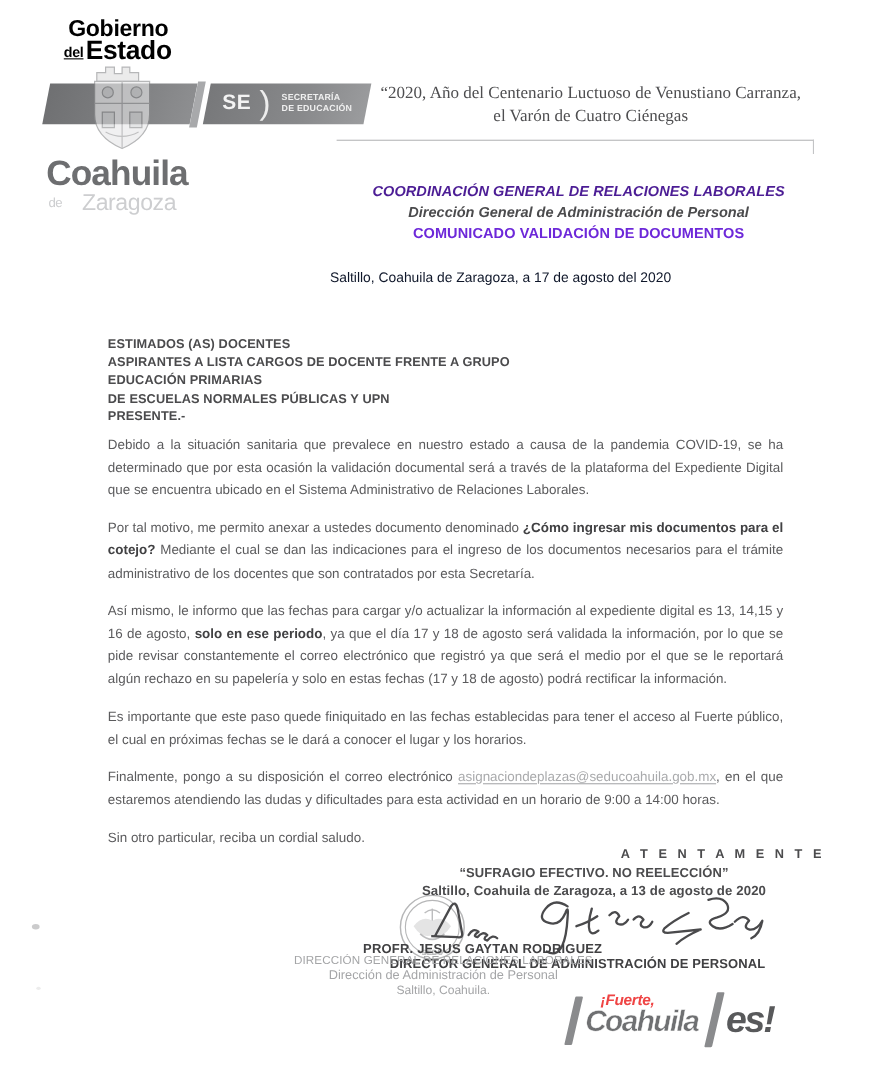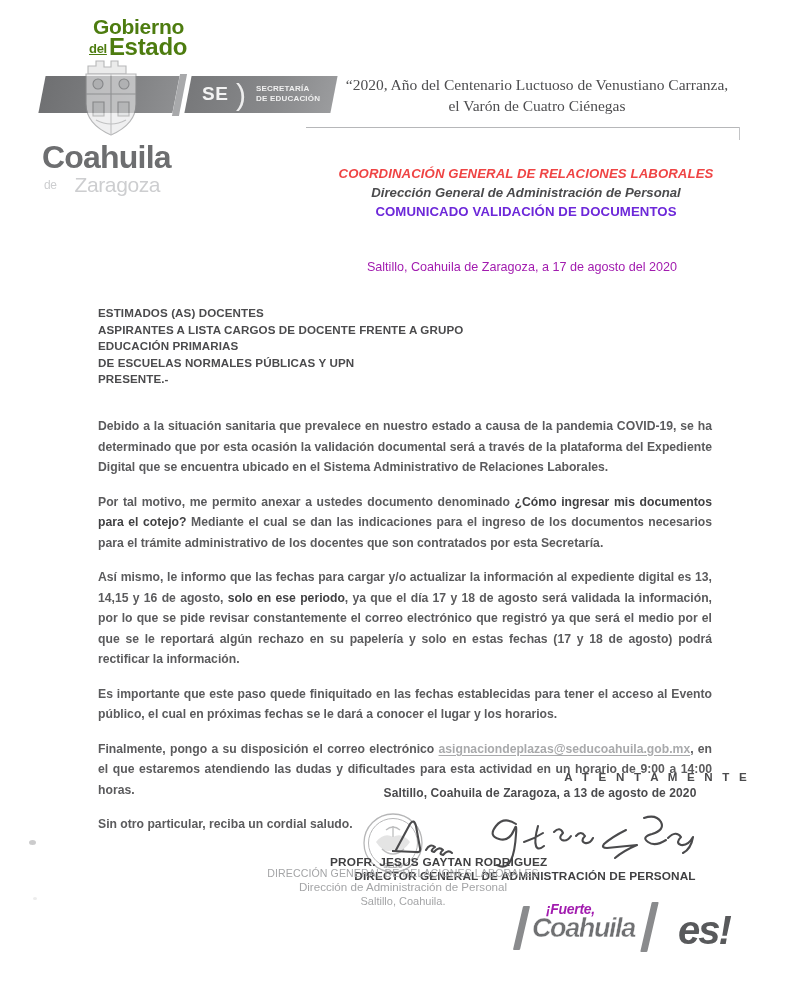--- a/index.html
+++ b/index.html
@@ -31,24 +31,23 @@
   
   #logo-block {
     position: absolute;
     left: 36px;
     top: 8px;
     width: 300px;
     height: 190px;
   }
   .gob-line1, .gob-line2 {
     font-weight: bold;
-    color: #4d7c0f;
+    color: #000000;
     letter-spacing: -.3px;
     line-height: 1;
-    margin-left: 31px;
   }
   .gob-line1 {
     position: absolute;
     left: 26px;
     top: 8px;
     font-size: 21px;
   }
   .gob-line2 {
     position: absolute;
     left: 22px;
@@ -195,71 +194,70 @@
     left: 300px;
     top: 164px;
     width: 452px;
     text-align: center;
   }
   .t-line1 {
     font-size: 13.2px;
     font-weight: bold;
     font-style: italic;
     letter-spacing: .1px;
-    color: #ef4444;
+    color: #4c1d95;
     line-height: 19px;
   }
   .t-line2 {
     font-size: 13.2px;
     font-weight: bold;
     font-style: italic;
     color: #4b4b4d;
     line-height: 19px;
   }
   .t-line3 {
     font-size: 13.2px;
     font-weight: bold;
     color: #6d28d9;
     line-height: 19px;
     letter-spacing: .1px;
   }
   #doc-date {
     position: absolute;
     left: 300px;
-    top: 260px;
+    top: 245px;
     width: 444px;
-    text-align: center;
+    text-align: left;
     font-size: 12.6px;
-    color: #a21caf;
+    color: #0f172a;
   }
 
   
   #addressee {
     position: absolute;
     left: 98px;
     top: 305px;
     width: 620px;
     font-size: 11.6px;
     font-weight: bold;
     line-height: 16.6px;
     color: #4b4b4d;
     letter-spacing: .1px;
   }
 
   
   #body-copy {
     position: absolute;
     left: 98px;
-    top: 416px;
+    top: 394px;
     width: 614px;
     font-size: 12.2px;
     line-height: 20.5px;
     text-align: justify;
     color: #5b5b5d;
-    font-weight: bold;
   }
   #body-copy p { margin: 0 0 14px 0; }
   #body-copy b { color: #414143; }
   .maillink {
     color: #a9aaac;
     text-decoration: underline;
     text-underline-offset: 2px;
   }
 
   
@@ -359,39 +357,39 @@
     transform: skewX(-13deg);
     border-radius: 1px;
   }
   .fl-fuerte {
     position: absolute;
     left: 32px;
     top: 3px;
     font-size: 14px;
     font-weight: bold;
     font-style: italic;
-    color: #a21caf;
+    color: #ef4444;
     letter-spacing: -.3px;
   }
   .fl-coahuila {
     position: absolute;
     left: 18px;
     top: 15px;
     font-size: 27px;
     font-weight: bold;
     font-style: italic;
     color: #6f7072;
     letter-spacing: -1.4px;
     -webkit-text-stroke: .4px #fff;
   }
   .fl-es {
     position: absolute;
-    left: 164px;
+    left: 146px;
     top: 10px;
-    font-size: 40px;
+    font-size: 34px;
     font-weight: bold;
     font-style: italic;
     color: #58595b;
     letter-spacing: -2px;
   }
 </style>
 </head>
 <body>
 
 <div id="page">
@@ -464,29 +462,30 @@
   </div>
 
   <div id="body-copy">
 
     <p>Debido a la situación sanitaria que prevalece en nuestro estado a causa de la pandemia COVID-19,  se ha determinado que por esta ocasión la validación documental será a través de la plataforma del  Expediente Digital que se encuentra ubicado en el Sistema Administrativo de Relaciones Laborales.</p>
 
     <p><span>Por tal motivo, me permito anexar a ustedes documento denominado  </span><b>¿Cómo ingresar mis documentos para el cotejo?</b><span> Mediante el cual se dan las indicaciones para el ingreso de los documentos necesarios para el trámite administrativo de los docentes que son contratados por esta Secretaría.</span></p>
 
     <p><span>Así mismo, le informo que las fechas para cargar y/o actualizar  la información al expediente digital es 13, 14,15 y 16 de agosto, </span><b>solo en ese periodo</b><span>, ya que el día 17 y 18 de agosto será validada la información, por lo que se pide revisar constantemente el correo electrónico que registró ya que será el medio por el que se le reportará algún rechazo en su papelería y solo en estas fechas (17 y 18 de agosto) podrá rectificar la información.</span></p>
 
-    <p>Es importante que este paso quede finiquitado en las fechas establecidas para tener el acceso al Evento público, el cual en próximas fechas se le dará a conocer el lugar y los horarios.</p>
+    <p>Es importante que este paso quede finiquitado en las fechas establecidas para tener el acceso al Fuerte público, el cual en próximas fechas se le dará a conocer el lugar y los horarios.</p>
 
     <p><span>Finalmente, pongo a su disposición el correo electrónico </span><a class="maillink" href="#">asignaciondeplazas@seducoahuila.gob.mx</a><span>, en el que estaremos atendiendo las dudas y dificultades para esta actividad en un horario de 9:00  a 14:00 horas.</span></p>
 
     <p>Sin otro particular, reciba un cordial saludo.</p>
   </div>
 
   <div id="signature-block">
     <div class="sig-atentamente">A T E N T A M E N T E</div>
+    <div class="sig-sufragio">“SUFRAGIO EFECTIVO. NO REELECCIÓN”</div>
     <div class="sig-place">Saltillo, Coahuila de Zaragoza,  a 13 de agosto de 2020</div>
   </div>
 
   <svg id="official-seal" viewBox="0 0 62 62">
     <g fill="none" stroke="#6f7072" stroke-width="1.3">
       <circle cx="31" cy="31" r="29"></circle>
       <circle cx="31" cy="31" r="24.5" stroke-width="1"></circle>
       <path d="M14 30 Q22 20 31 25 Q40 20 48 30 Q40 42 31 38 Q22 42 14 30 Z" fill="#9a9b9d" stroke="none" opacity=".55"></path>
       <path d="M20 37 Q31 47 42 37" stroke="#7c7d7f" stroke-width="1.6"></path>
       <path d="M31 25 L31 14" stroke="#7c7d7f"></path>

